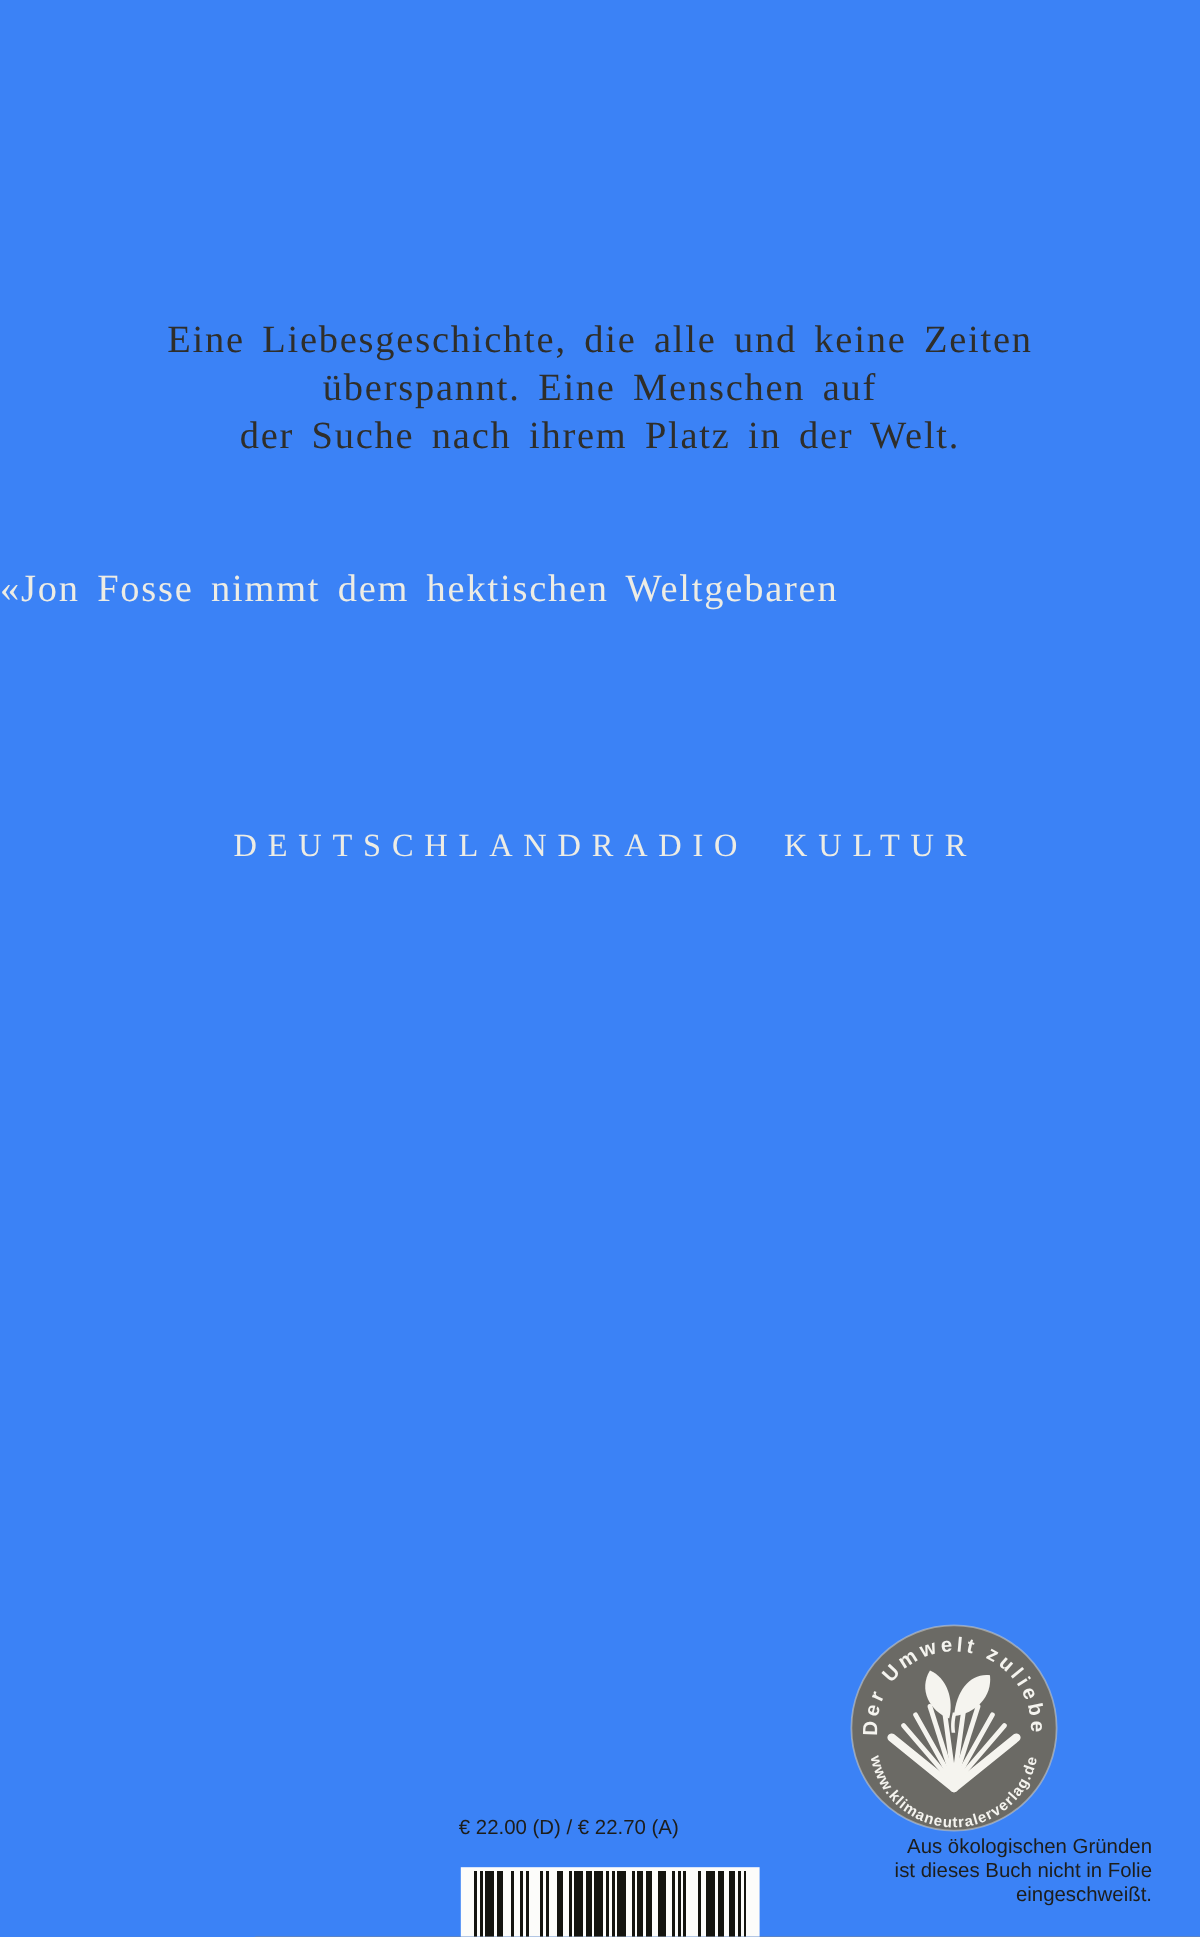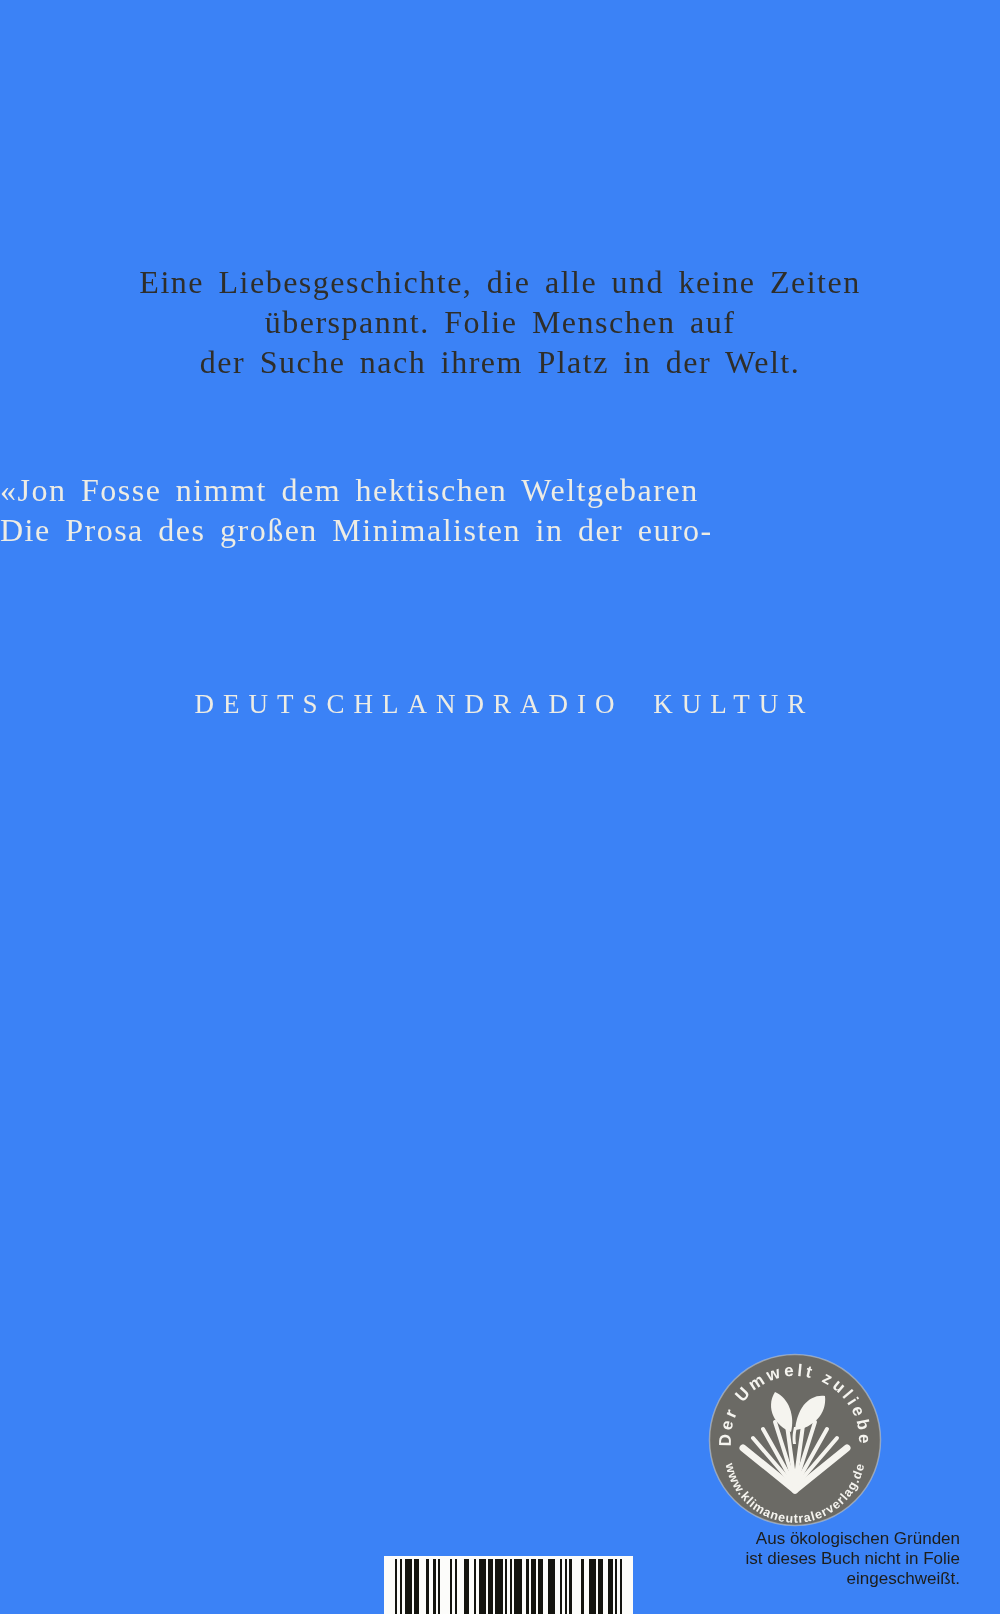--- a/index.html
+++ b/index.html
@@ -61,27 +61,26 @@
   .badge .arc-top   { font-size:17px;   letter-spacing:3.2px; }
   .badge .arc-bottom{ font-size:12.5px; letter-spacing:0.9px; }
 </style>
 </head>
 <body>
 
 <div class="page">
 
   <div class="headline">
     <div>Eine Liebesgeschichte, die alle und keine Zeiten</div>
-    <div>überspannt. Folie Menschen auf</div>
+    <div>überspannt. Eine Menschen auf</div>
     <div>der Suche nach ihrem Platz in der Welt.</div>
   </div>
 
   <div class="quote">
     <div>«Jon Fosse nimmt dem hektischen Weltgebaren</div>
-    <div>Die Prosa des großen Minimalisten in der euro-</div>
   </div>
 
   <div class="attribution">DEUTSCHLANDRADIO KULTUR</div>
 
   <svg class="badge" viewBox="0 0 176 176" xmlns="http://www.w3.org/2000/svg">
     <circle cx="88" cy="88" r="85.5" fill="#6b6a65" stroke="#cfcec6" stroke-opacity="0.55" stroke-width="1.5"></circle>
     <defs>
       <path id="arcTop" d="M 25,100 A 64.1,64.1 0 1 1 151,100" fill="none"></path>
       <path id="arcBot" d="M 18,94 A 70.3,70.3 0 1 0 158,94" fill="none"></path>
     </defs>
@@ -104,20 +103,21 @@
       <path d="M88,132 L97,66" stroke-width="4"></path>
     </g>
     <g fill="#f5f4ef">
       <path d="M84,80 C68,74 58,56 68,40 C82,46 88,64 84,80 Z"></path>
       <path d="M88,78 C90,56 102,42 118,44 C120,62 106,76 88,78 Z"></path>
       <path d="M86,92 C85,84 86,80 87,75 L90,75 C89,80 88,84 89,92 Z"></path>
     </g>
   </svg>
 
   <div class="pricing">
+    <div>€ 22.00 (D) / € 22.70 (A)</div>
   </div>
 
   <div class="barcode">
       <svg viewBox="0 0 95 60" preserveAspectRatio="none" shape-rendering="crispEdges">
         <rect x="0" y="0" width="1.03" height="60" fill="#14140f"></rect>
         <rect x="2" y="0" width="1.03" height="60" fill="#14140f"></rect>
         <rect x="4" y="0" width="1.03" height="60" fill="#14140f"></rect>
         <rect x="5" y="0" width="1.03" height="60" fill="#14140f"></rect>
         <rect x="6" y="0" width="1.03" height="60" fill="#14140f"></rect>
         <rect x="8" y="0" width="1.03" height="60" fill="#14140f"></rect>

